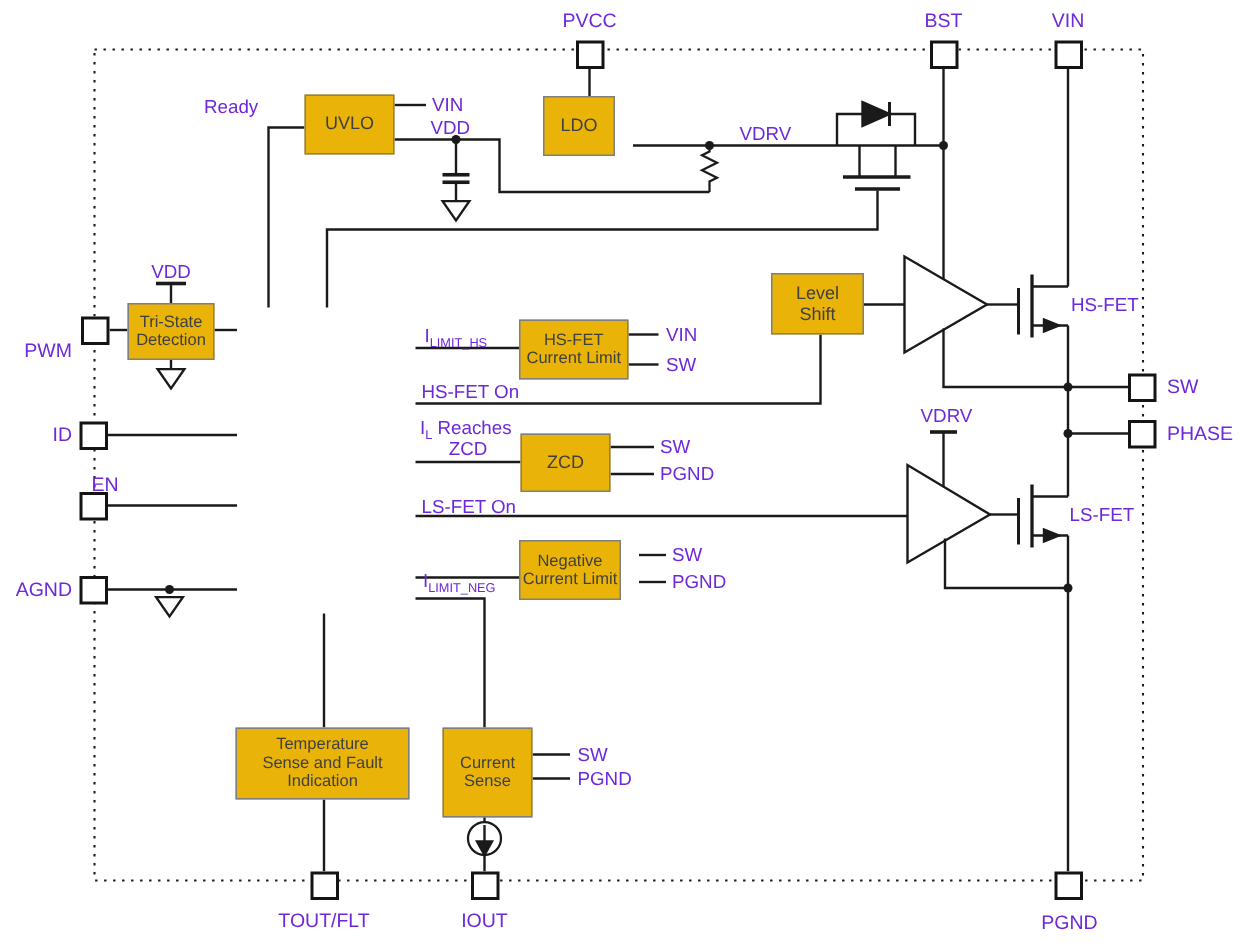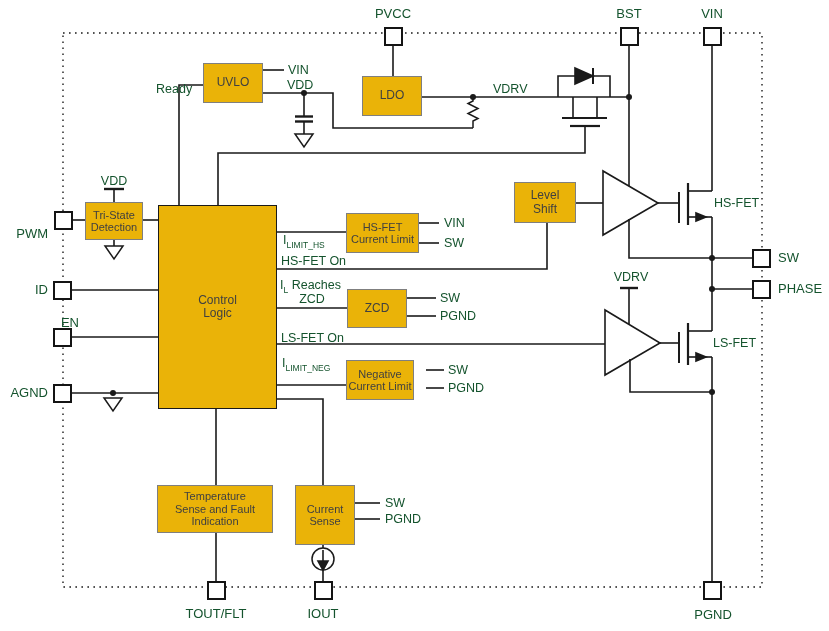--- a/index.html
+++ b/index.html
@@ -13,21 +13,21 @@
     display:flex;flex-direction:column;align-items:center;justify-content:center;
     color:#404040;font-size:12px;line-height:13.5px;text-align:center;box-sizing:border-box;
   }
   .blk.bold-border{border:1.5px solid #1a1a1a;}
   .blk.small{font-size:11px;line-height:12.5px;}
   .pin{
     position:absolute;z-index:3;width:15px;height:15px;background:#fff;
     border:2px solid #141414;box-sizing:content-box;
   }
   .lbl{
-    position:absolute;z-index:2;color:#14532d;font-size:13px;line-height:14px;
+    position:absolute;z-index:2;color:#6d28d9;font-size:13px;line-height:14px;
     white-space:nowrap;
   }
   .lbl.c{transform:translateX(-50%);}
   .lbl.r{text-align:right;width:48px;}
   .lbl.sig{font-size:12.5px;}
   sub{font-size:8.5px;line-height:0;}
 </style>
 </head>
 <body>
 
@@ -144,30 +144,26 @@
         <circle cx="712" cy="289" r="3"></circle>
         <circle cx="712" cy="392" r="3"></circle>
         <circle cx="113" cy="393" r="3"></circle>
       </g>
     </g>
   </svg>
 
   <div class="blk" style="left:203px;top:63px;width:60px;height:40px;">
     <span>UVLO</span>
   </div>
-  <div class="blk" style="left:362px;top:76px;width:60px;height:40px;">
+  <div class="blk" style="left:362px;top:64px;width:48px;height:40px;">
     <span>LDO</span>
   </div>
   <div class="blk small" style="left:85px;top:202px;width:58px;height:38px;">
     <span>Tri-State</span>
     <span>Detection</span>
-  </div>
-  <div class="blk bold-border" style="left:158px;top:205px;width:119px;height:204px;">
-    <span>Control</span>
-    <span>Logic</span>
   </div>
   <div class="blk" style="left:514px;top:182px;width:62px;height:41px;">
     <span>Level</span>
     <span>Shift</span>
   </div>
   <div class="blk small" style="left:346px;top:213px;width:73px;height:40px;">
     <span>HS-FET</span>
     <span>Current Limit</span>
   </div>
   <div class="blk" style="left:347px;top:289px;width:60px;height:39px;">
@@ -206,33 +202,33 @@
   <div class="lbl r" style="left:0;top:227px;">PWM</div>
   <div class="lbl r" style="left:0;top:283px;">ID</div>
   <div class="lbl r" style="left:0;top:316px;padding-left:31px;">EN</div>
   <div class="lbl r" style="left:0;top:386px;">AGND</div>
   <div class="lbl" style="left:778px;top:251px;">SW</div>
   <div class="lbl" style="left:778px;top:282px;">PHASE</div>
   <div class="lbl c" style="left:216px;top:607px;">TOUT/FLT</div>
   <div class="lbl c" style="left:323px;top:607px;">IOUT</div>
   <div class="lbl c" style="left:713px;top:608px;">PGND</div>
 
-  <div class="lbl sig" style="left:156px;top:64px;margin-top:18px;">Ready</div>
+  <div class="lbl sig" style="left:136px;top:64px;">Ready</div>
   <div class="lbl sig" style="left:288px;top:63px;">VIN</div>
   <div class="lbl sig" style="left:287px;top:78px;">VDD</div>
   <div class="lbl sig c" style="left:114px;top:174px;">VDD</div>
   <div class="lbl sig" style="left:493px;top:82px;">VDRV</div>
   <div class="lbl sig c" style="left:631px;top:270px;">VDRV</div>
 
-  <div class="lbl sig" style="left:283px;top:217px;margin-top:16px;"><span>I</span><sub>LIMIT_HS</sub></div>
+  <div class="lbl sig" style="left:283px;top:217px;"><span>I</span><sub>LIMIT_HS</sub></div>
   <div class="lbl sig" style="left:281px;top:254px;">HS-FET On</div>
   <div class="lbl sig" style="left:280px;top:278px;"><span>I</span><sub>L</sub><span> Reaches</span></div>
   <div class="lbl sig c" style="left:312px;top:292px;">ZCD</div>
   <div class="lbl sig" style="left:281px;top:331px;">LS-FET On</div>
-  <div class="lbl sig" style="left:282px;top:356px;"><span>I</span><sub>LIMIT_NEG</sub></div>
+  <div class="lbl sig" style="left:282px;top:380px;"><span>I</span><sub>LIMIT_NEG</sub></div>
 
   <div class="lbl sig" style="left:714px;top:196px;">HS-FET</div>
   <div class="lbl sig" style="left:713px;top:336px;">LS-FET</div>
 
   <div class="lbl sig" style="left:444px;top:216px;">VIN</div>
   <div class="lbl sig" style="left:444px;top:236px;">SW</div>
   <div class="lbl sig" style="left:440px;top:291px;">SW</div>
   <div class="lbl sig" style="left:440px;top:309px;">PGND</div>
   <div class="lbl sig" style="left:448px;top:363px;">SW</div>
   <div class="lbl sig" style="left:448px;top:381px;">PGND</div>

